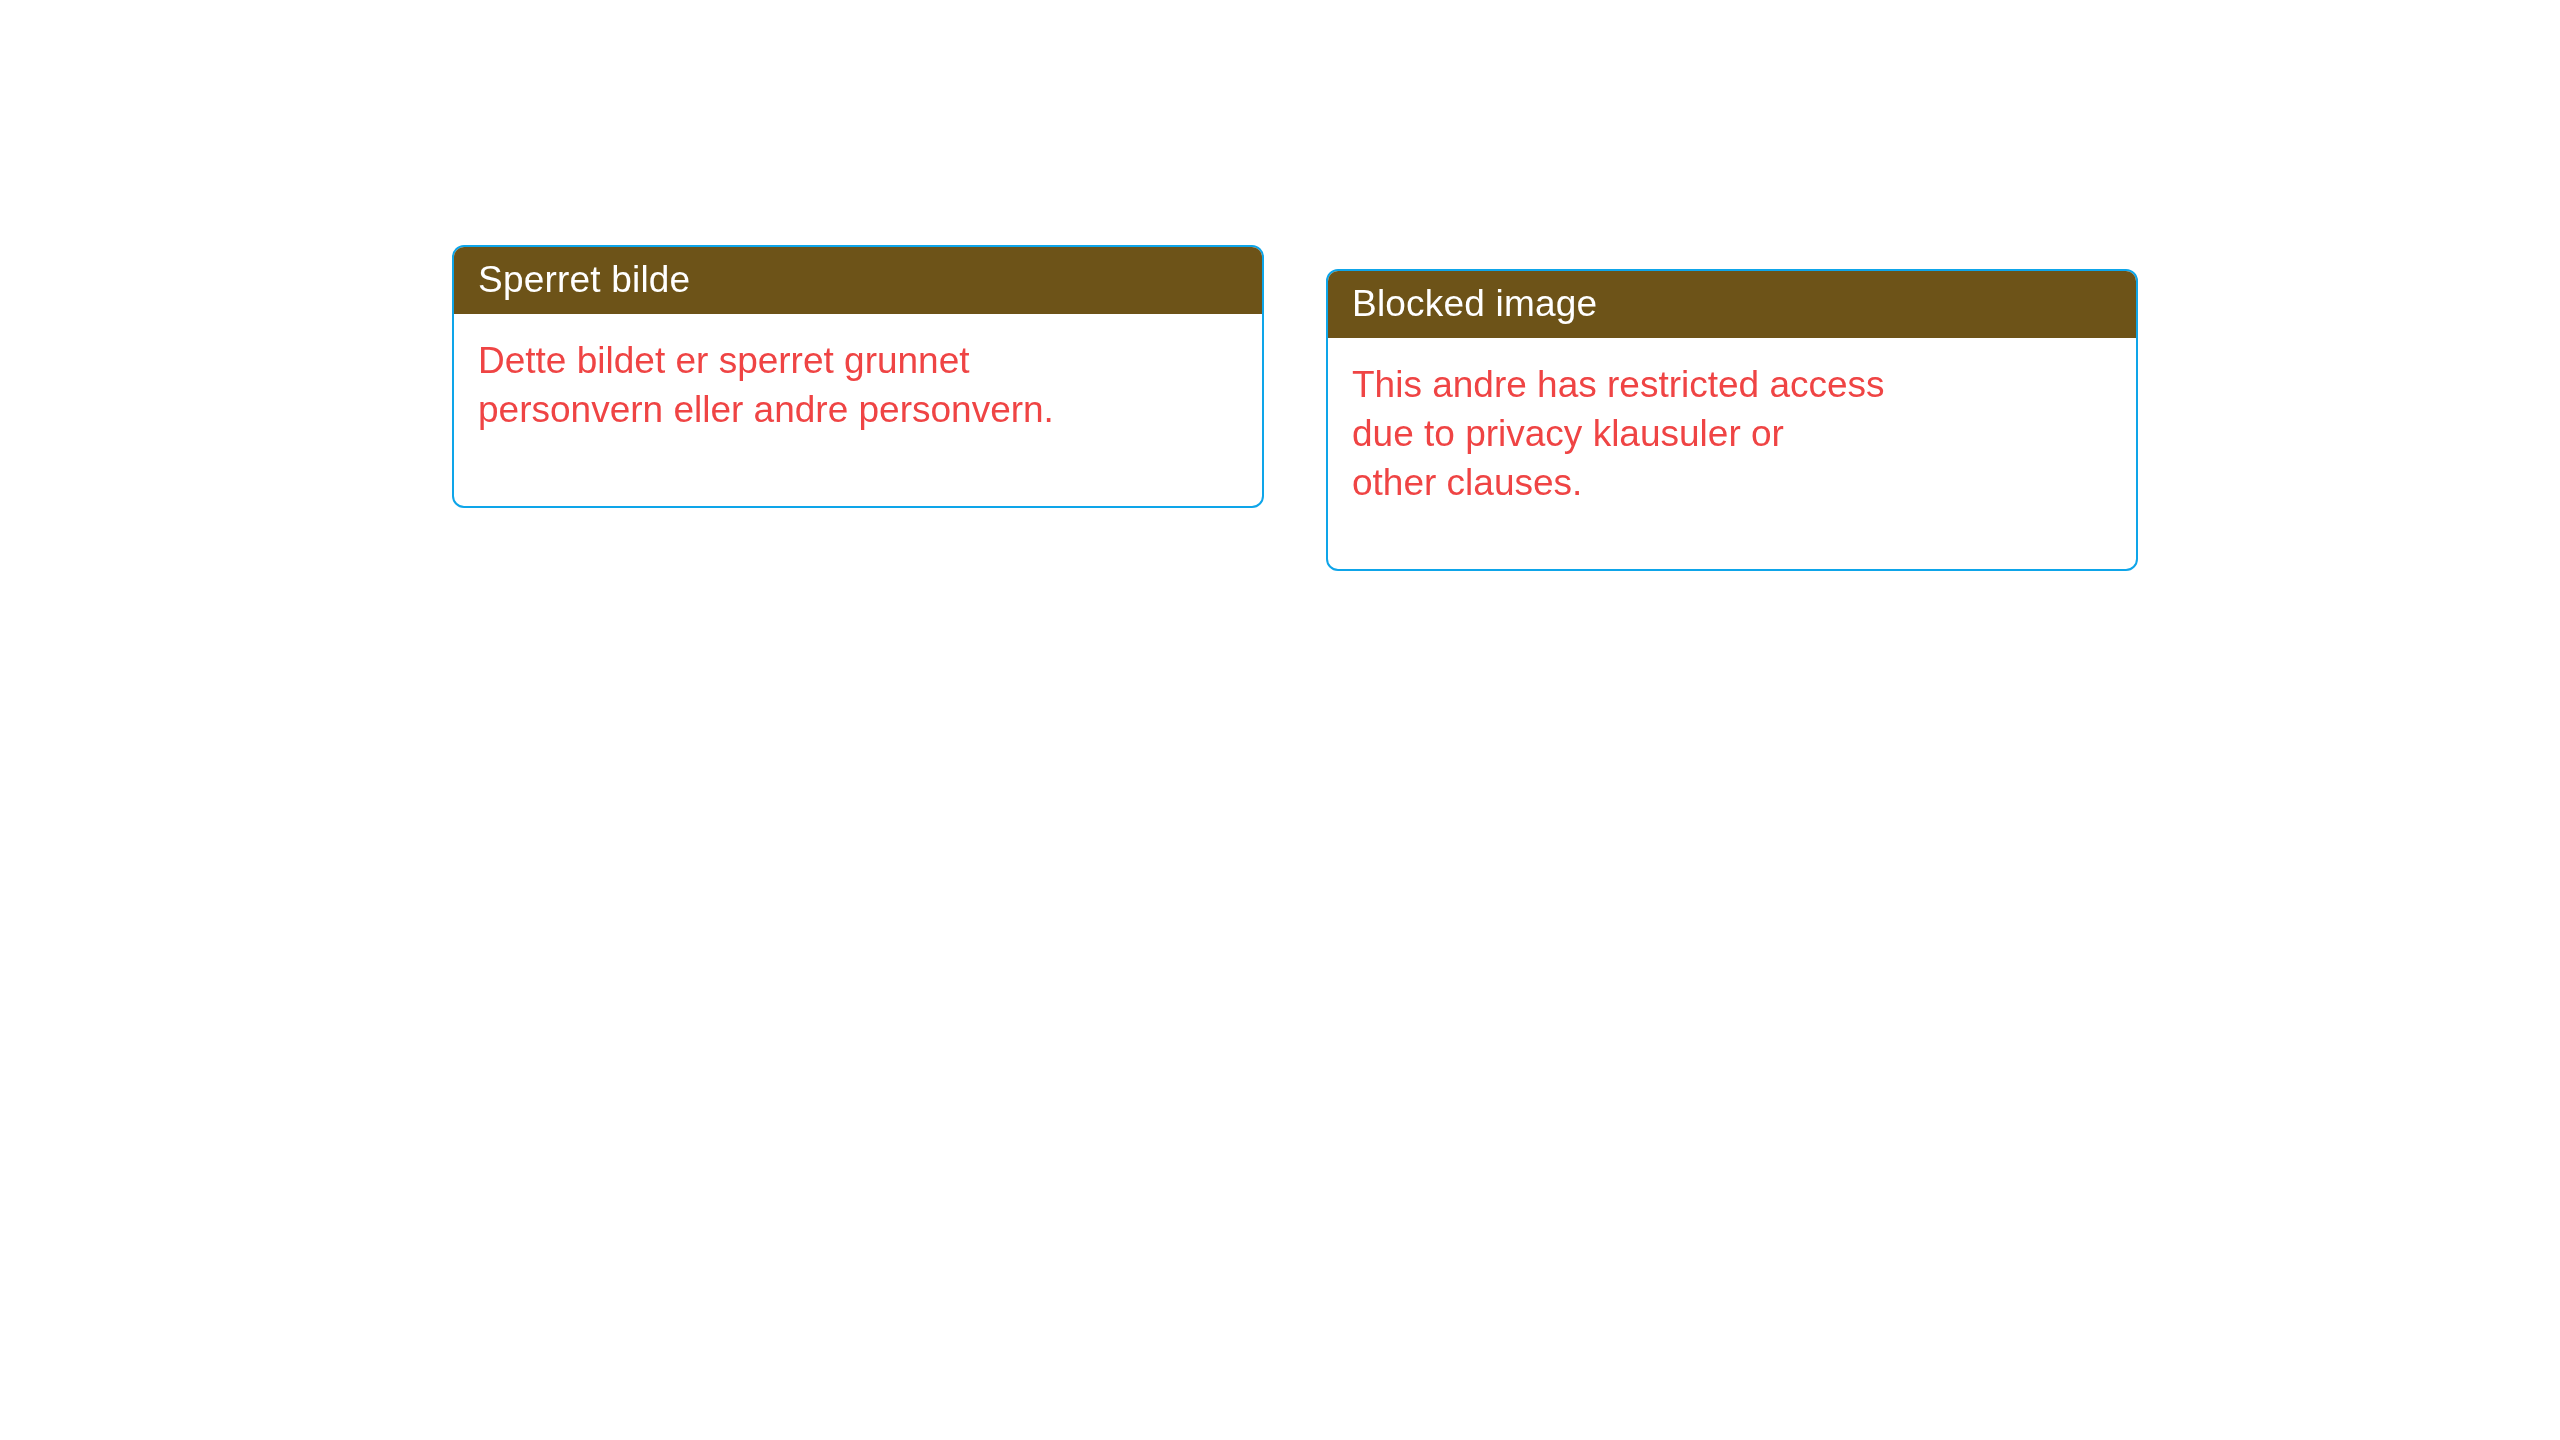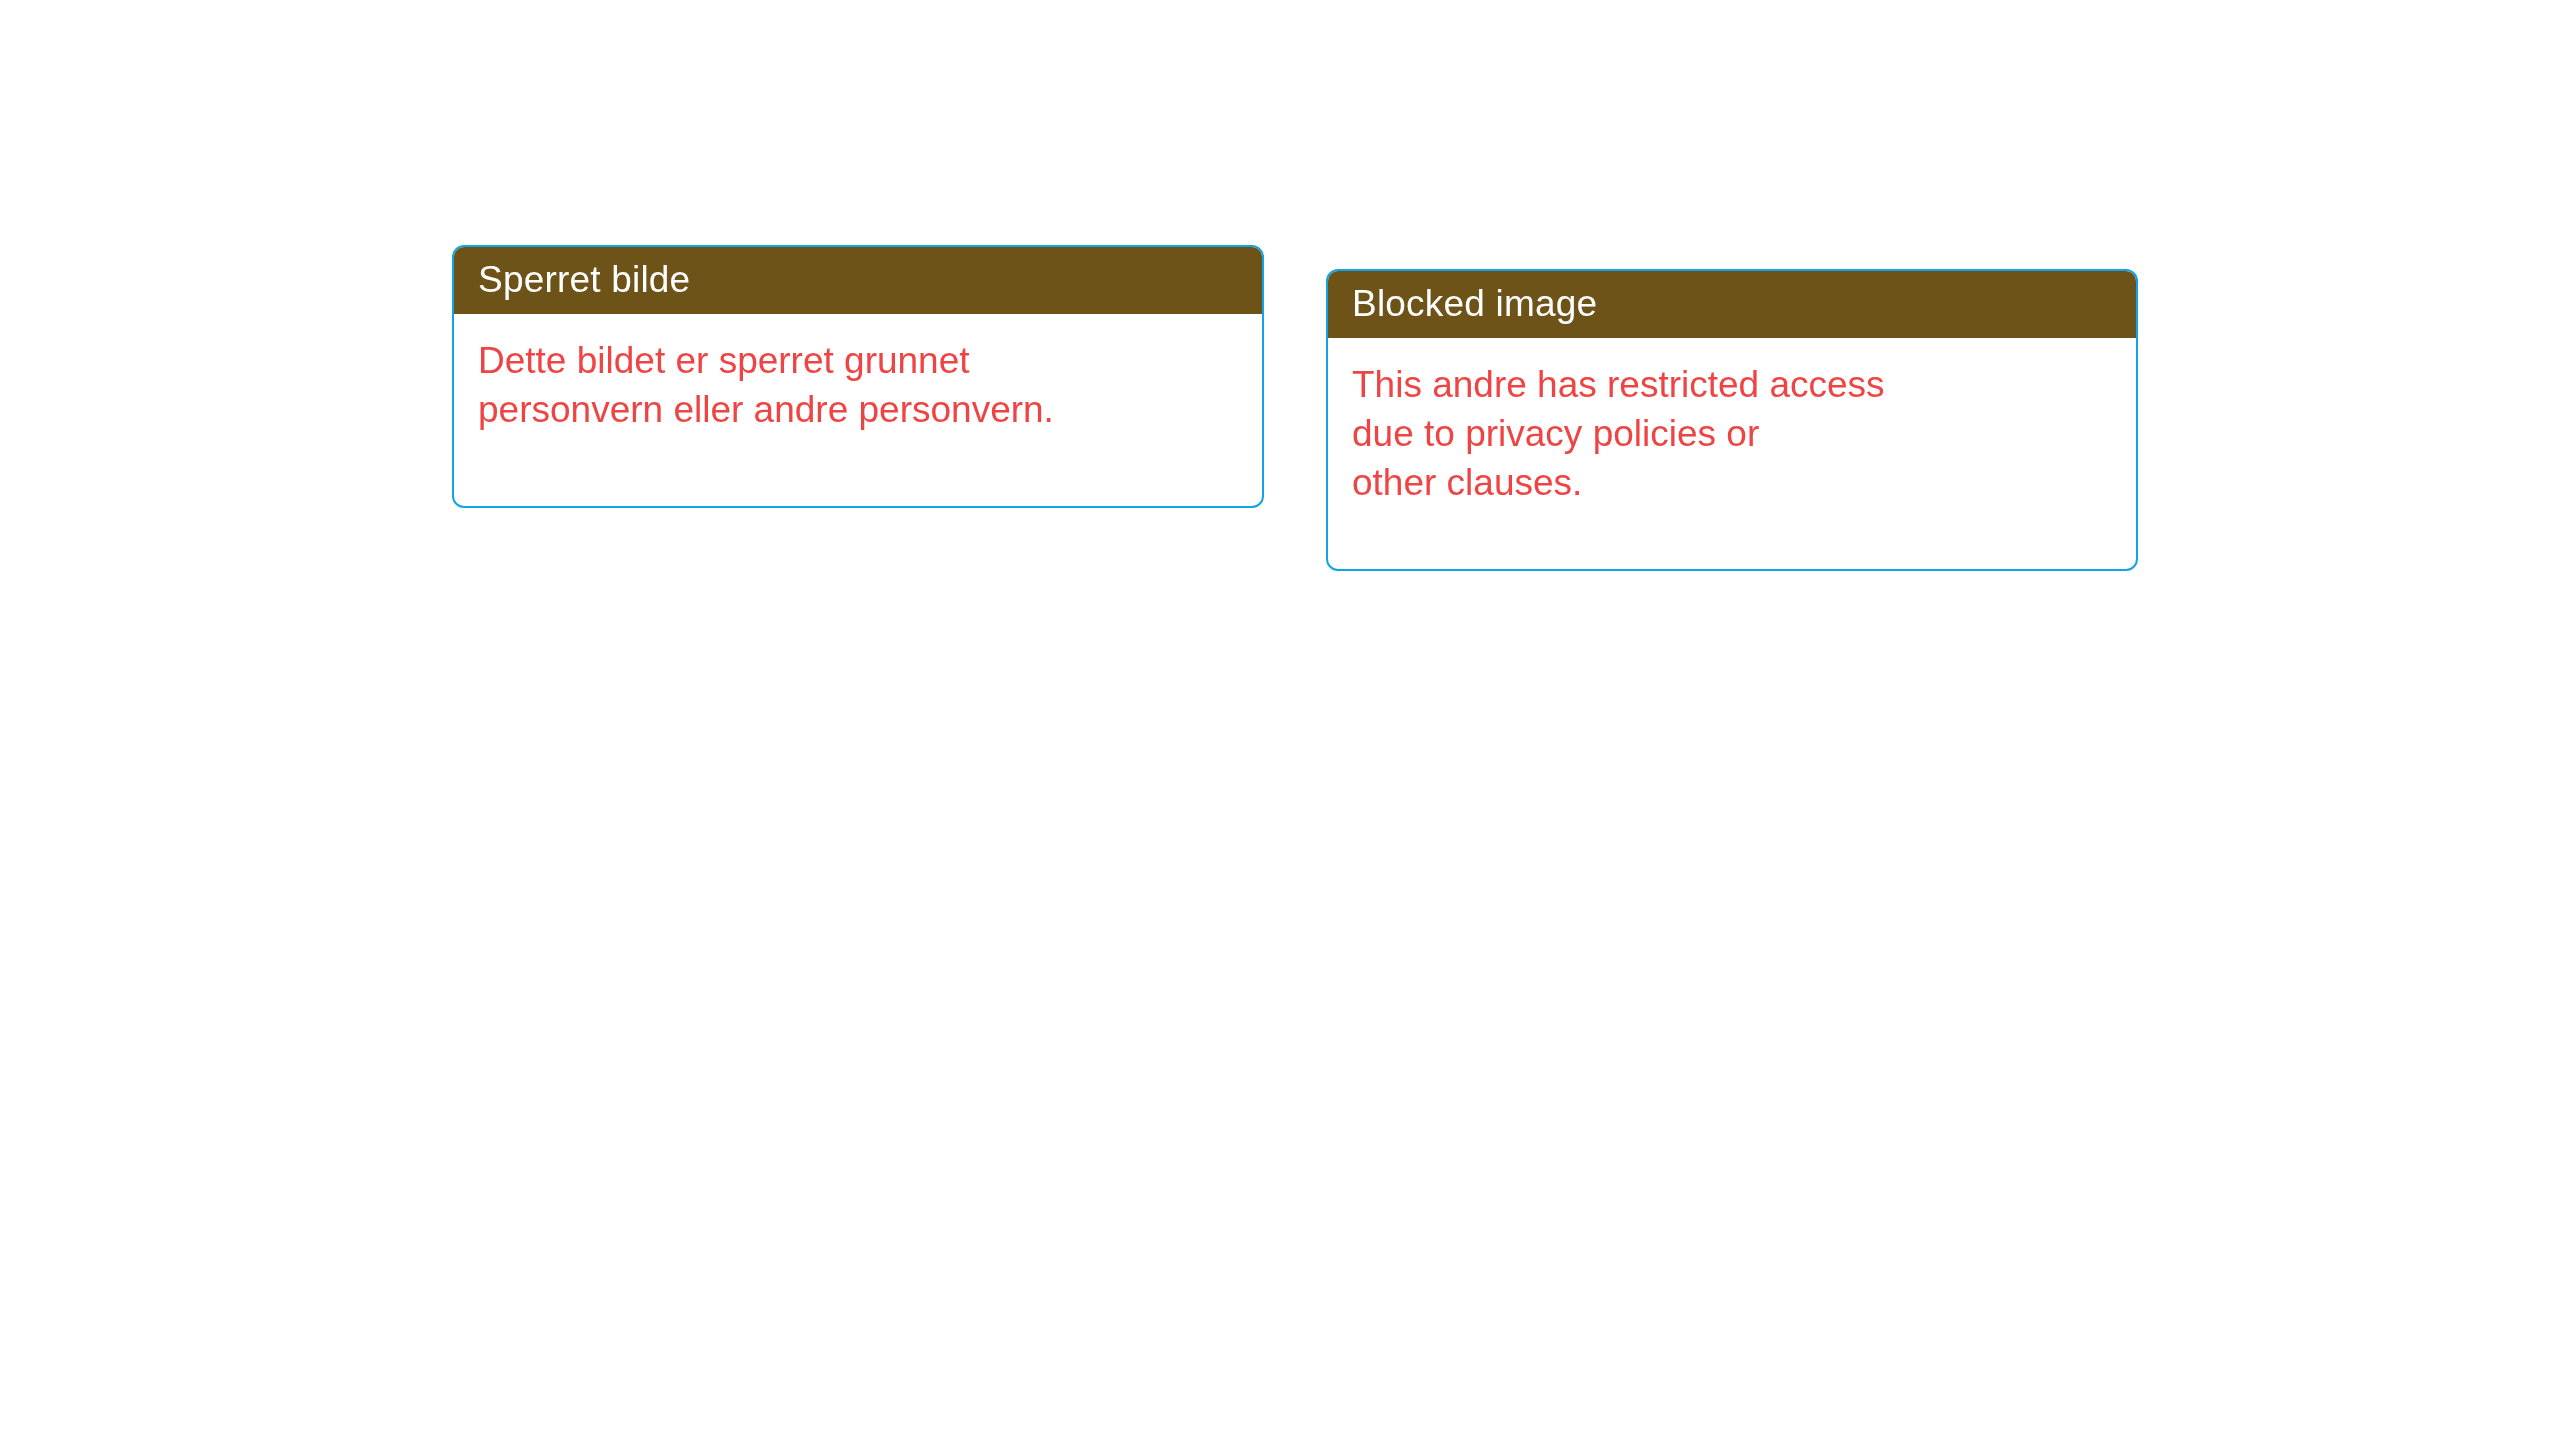--- a/index.html
+++ b/index.html
@@ -76,18 +76,18 @@
     <div class="card-body">
       <span class="line">Dette bildet er sperret grunnet</span>
       <span class="line">personvern eller andre personvern.</span>
     </div>
   </div>
 
   <div class="notice-card" id="card-en" style="left: 1326px; top: 240px; width: 812px; height: 302px; margin-top: 29px;">
     <div class="card-header">Blocked image</div>
     <div class="card-body">
       <span class="line">This andre has restricted access</span>
-      <span class="line">due to privacy policies or</span>
+      <span class="line">due to privacy klausuler or</span>
       <span class="line">other clauses.</span>
     </div>
   </div>
 
 </div>
 
 </body></html>

